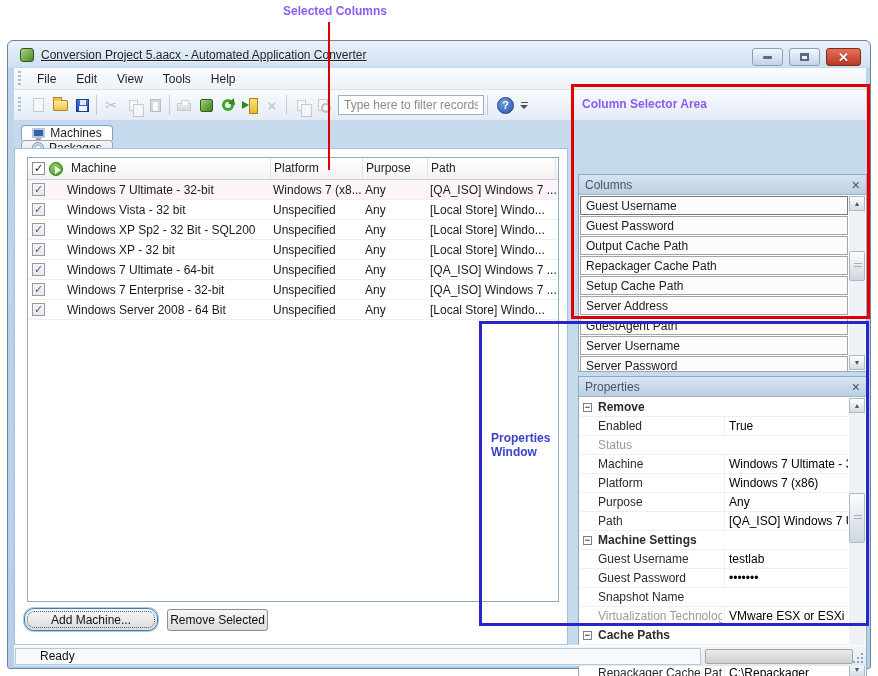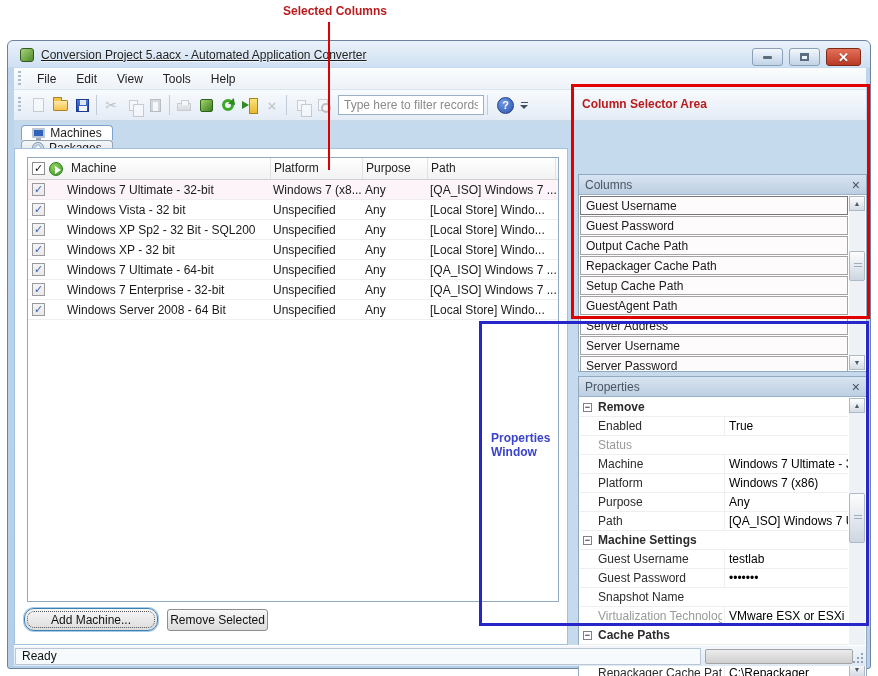--- a/index.html
+++ b/index.html
@@ -143,29 +143,29 @@
   .plabel { position:absolute; left:18px; width:124px; overflow:hidden; white-space:nowrap; color:#2b2b2b; }
   .prow.section .plabel { width:240px; }
   .plabel.muted { color:#9a9a9a; }
   .pvalue { position:absolute; left:144px; right:0; border-left:1px solid #efefef; padding-left:4px;
             overflow:hidden; white-space:nowrap; color:#000; }
 
   
   .statusbar { position:absolute; left:0; top:577px; width:100%; height:21px;
                background:linear-gradient(#f3f7fc,#dfe9f4); border-top:1px solid #fff; }
   .sready { position:absolute; left:1px; top:2px; width:686px; height:17px; background:#f7fafd;
-            border:1px solid #b8c6d6; line-height:15px; padding-left:6px; color:#111; }
+            border:1px solid #b8c6d6; line-height:15px; padding-left:24px; color:#111; }
   .sprog { position:absolute; left:691px; top:3px; width:148px; height:15px; border:1px solid #a5a5a5;
            border-radius:2px; background:linear-gradient(#ececec,#cfcfcf); }
   .sgrip { position:absolute; right:3px; bottom:3px; width:10px; height:10px; }
   .sgrip i { position:absolute; width:2px; height:2px; background:#93a2b2; }
 
   
   .ann { position:absolute; z-index:50; font-weight:bold; }
-  .ann-red-label { color:#b91c1c; }
+  .ann-red-label { color:#8b5cf6; }
   .ann-line { position:absolute; z-index:50; width:2px; background:#dd0000; }
   .ann-rect-red { position:absolute; z-index:50; border:3px solid #e00000; }
   .ann-rect-blue { position:absolute; z-index:50; border:3px solid #2626c9; }
   .ann-blue-label { color:#3b43c8; width:64px; line-height:14px; }
 </style>
 </head>
 <body>
 
 <div class="stage">
 
@@ -335,22 +335,22 @@
           <div class="phead">
             <span>Columns</span>
             <span class="x">×</span>
           </div>
           <div class="cols-list" id="colitems">
               <div class="colitem">Guest Username</div>
               <div class="colitem">Guest Password</div>
               <div class="colitem">Output Cache Path</div>
               <div class="colitem">Repackager Cache Path</div>
               <div class="colitem">Setup Cache Path</div>
+              <div class="colitem">Server Address</div>
               <div class="colitem">GuestAgent Path</div>
-              <div class="colitem">Server Address</div>
               <div class="colitem">Server Username</div>
               <div class="colitem">Server Password</div>
             </div>
           <div class="vscroll">
             <span class="sbtn up">▲</span>
             <span class="sthumb" style="top:55px; height:30px;"></span>
             <span class="sbtn dn">▼</span>
           </div>
         </div>
 

